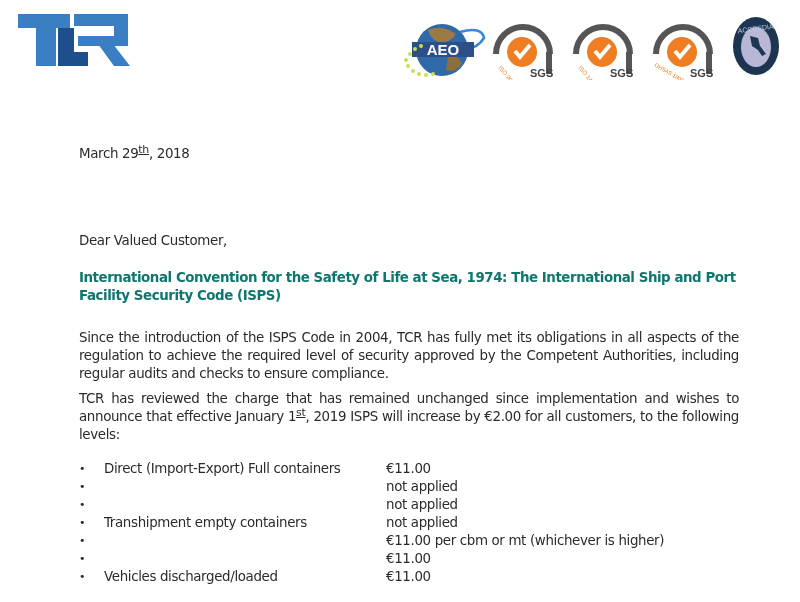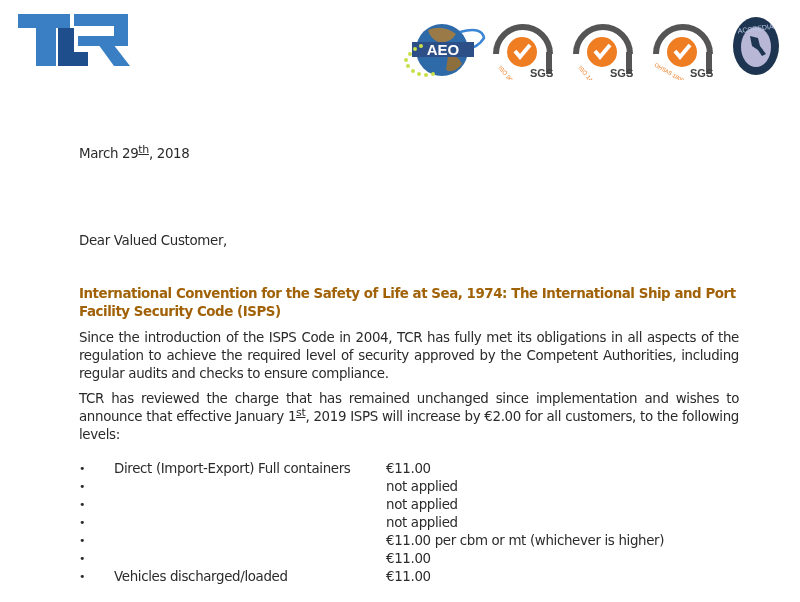--- a/index.html
+++ b/index.html
@@ -31,33 +31,33 @@
       position: absolute; left: 79px;
       font-size: 13.4px; line-height: 18px;
       font-family: "DejaVu Sans", sans-serif;
       letter-spacing: -0.35px;
       color: #2a2a2a;
     }
     .date { top: 145px; }
     .salutation { top: 232px; }
     .subject {
       top: 269px; width: 660px; font-weight: bold;
-      letter-spacing: -0.45px; color: #a16207; margin-top: 16px;
+      letter-spacing: -0.45px; color: #0f766e;
     }
     .para1 { top: 329px; width: 660px; text-align: justify; }
     .para2 { top: 390px; width: 660px; text-align: justify; }
     sup { font-size: 11px; line-height: 0; vertical-align: super; text-decoration: underline; }
 
     .rates { position: absolute; left: 79px; top: 460px; width: 680px; }
     .rate-row {
       position: relative; height: 18px; line-height: 18px;
       font-size: 13.4px; letter-spacing: -0.35px;
     }
     .bullet { position: absolute; left: 0; top: 0; width: 10px; font-size: 11px; }
-    .rate-label { position: absolute; left: 35px; top: 0; }
+    .rate-label { position: absolute; left: 25px; top: 0; }
     .rate-value { position: absolute; left: 307px; top: 0; white-space: nowrap; }
   </style>
 </head>
 <body>
 
 <div class="letterhead">
   <svg class="tcr-logo" viewBox="0 0 112 52">
 
     <rect x="0" y="0" width="52" height="14" fill="#3a7fc3"></rect>
     <rect x="18" y="0" width="20" height="52" fill="#3a7fc3"></rect>
@@ -146,20 +146,21 @@
   <div class="rate-row">
     <span class="bullet">•</span>
     <span class="rate-value">not applied</span>
   </div>
   <div class="rate-row">
     <span class="bullet">•</span>
     <span class="rate-value">not applied</span>
   </div>
   <div class="rate-row">
     <span class="bullet">•</span>
+    <span class="rate-label">Transhipment empty containers</span>
     <span class="rate-value">not applied</span>
   </div>
   <div class="rate-row">
     <span class="bullet">•</span>
     <span class="rate-value">€11.00 per cbm or mt (whichever is higher)</span>
   </div>
   <div class="rate-row">
     <span class="bullet">•</span>
     <span class="rate-value">€11.00</span>
   </div>

